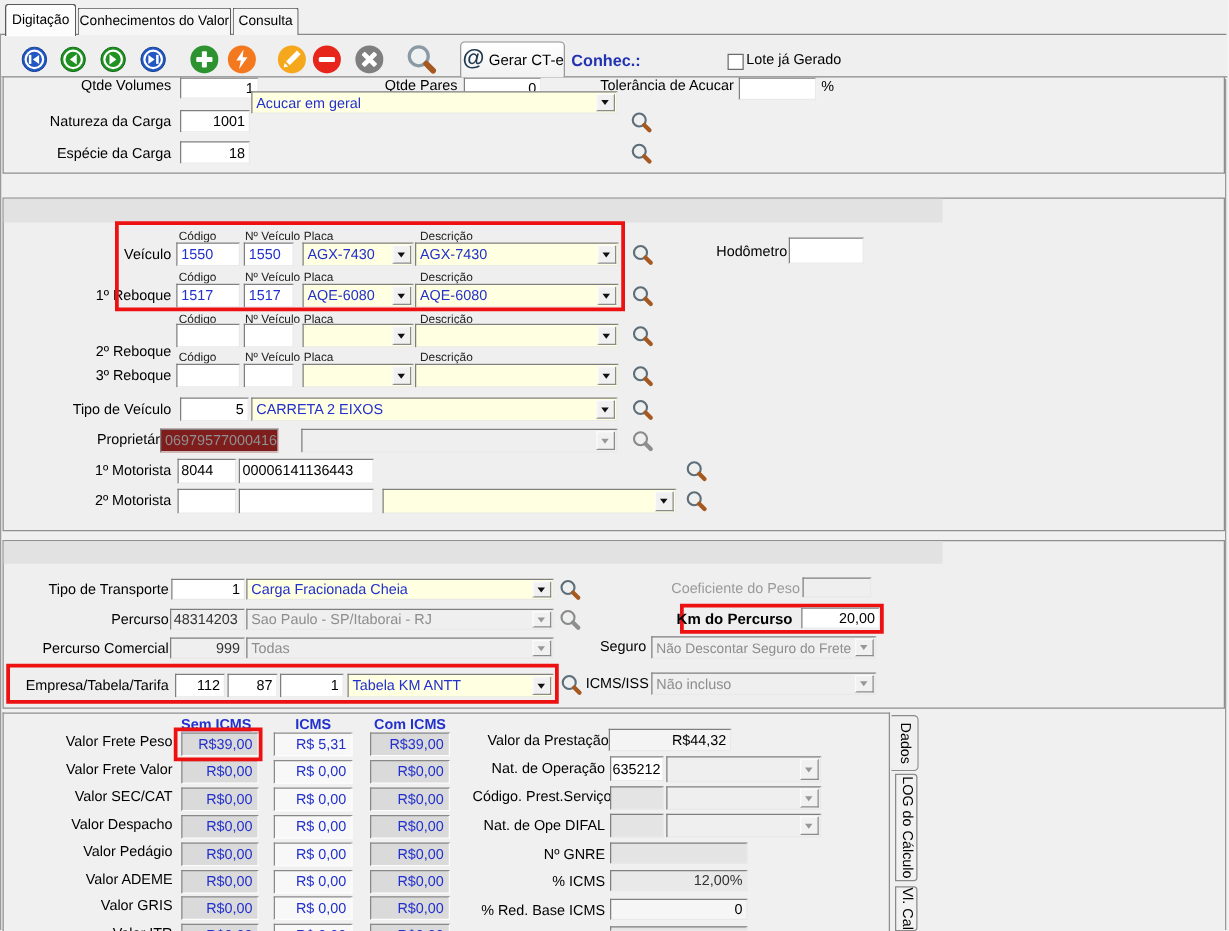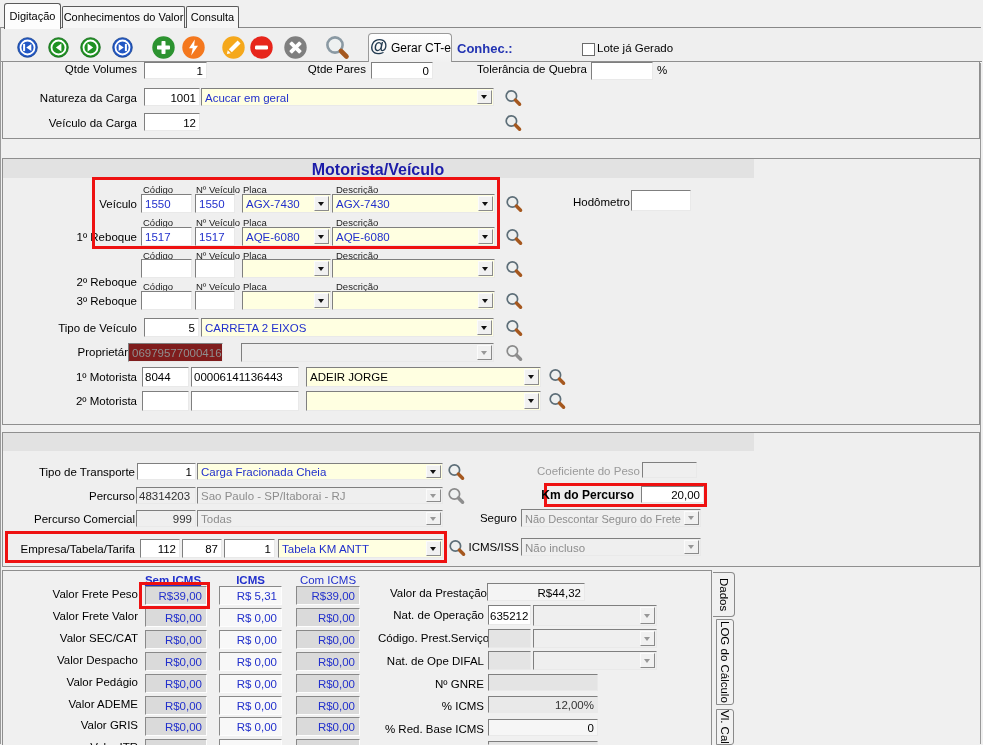--- a/index.html
+++ b/index.html
@@ -98,44 +98,43 @@
 <div class="a" style="left:457px;top:41px;font-size:13px;font-weight:bold;color:#2233b2">Conhec.:</div>
 <div class="a" style="left:582px;top:43px;width:11px;height:11px;background:#fff;border:1px solid #6b6b6b"></div>
 <div class="a" style="left:597px;top:42px;font-size:11.5px">Lote já Gerado</div>
 
 <div class="a" style="left:2px;top:61px;width:978px;height:78px;background:#f0f0f0;border:1px solid #8e8e8e;box-sizing:border-box"></div>
 
 <div class="lbl" style="left:40px;top:63px;width:97px">Qtde Volumes</div>
 <div class="inp num" style="left:144px;top:62px;width:63px;height:17px;line-height:14px">1</div>
 <div class="lbl" style="left:270px;top:63px;width:96px">Qtde Pares</div>
 <div class="inp num" style="left:371px;top:62px;width:62px;height:17px;line-height:14px">0</div>
-<div class="lbl" style="left:450px;top:63px;width:137px">Tolerância de Quebra</div>
+<div class="lbl" style="left:450px;top:63px;width:137px">Tolerância de Acucar</div>
 <div class="inp num" style="left:591px;top:62px;width:62px;height:18px"></div>
 <div class="ll" style="left:657px;top:64px">%</div>
 
 <div class="lbl" style="left:30px;top:92px;width:107px">Natureza da Carga</div>
 <div class="inp num" style="left:144px;top:88px;width:56px;height:18px">1001</div>
-<div class="inp cmb blue" style="left:201px;top:88px;width:293px;height:18px">Acucar em geral<span class="ar">
+<div class="inp cmb blue" style="left:201px;top:73px;width:293px;height:18px">Acucar em geral<span class="ar">
         <i></i>
       </span></div>
 <span class="mag" style="left: 504px; top: 89px; position: absolute;"><svg width="20" height="20" viewBox="0 0 20 20">
         <circle cx="7.4" cy="7" r="5.2" fill="#eef0f0" stroke="#5d6e78" stroke-width="1.7"></circle>
         <line x1="11.4" y1="11" x2="15.6" y2="15.2" stroke="#a5581f" stroke-width="3.4" stroke-linecap="round"></line>
       </svg></span>
 
-<div class="lbl" style="left:30px;top:117px;width:107px">Veículo da Carga</div>
-<div class="inp num" style="left:144px;top:113px;width:56px;height:18px">12</div>
+<div class="lbl" style="left:30px;top:117px;width:107px">Espécie da Carga</div>
+<div class="inp num" style="left:144px;top:113px;width:56px;height:18px">18</div>
 <span class="mag" style="left: 504px; top: 114px; position: absolute;"><svg width="20" height="20" viewBox="0 0 20 20">
         <circle cx="7.4" cy="7" r="5.2" fill="#eef0f0" stroke="#5d6e78" stroke-width="1.7"></circle>
         <line x1="11.4" y1="11" x2="15.6" y2="15.2" stroke="#a5581f" stroke-width="3.4" stroke-linecap="round"></line>
       </svg></span>
 
 <div class="panel" style="left:2px;top:158px;width:978px;height:267px"></div>
 <div class="capband" style="left:3px;top:159px;width:751px;height:19px"></div>
-<div class="cap" style="left:2px;top:161px;width:752px">Motorista/Veículo</div>
 
 <div class="sl" style="left:143px;top:184px">Código</div>
 <div class="sl" style="left:196px;top:184px">Nº Veículo</div>
 <div class="sl" style="left:243px;top:184px">Placa</div>
 <div class="sl" style="left:336px;top:184px">Descrição</div>
 <div class="lbl" style="left:60px;top:198px;width:77px">Veículo</div>
 <div class="inp blue" style="left:141px;top:194px;width:51px;height:19px">1550</div>
 <div class="inp blue" style="left:195px;top:194px;width:40px;height:19px">1550</div>
 <div class="inp cmb blue" style="left:242px;top:194px;width:89px;height:19px">AGX-7430<span class="ar">
         <i></i>
@@ -232,23 +231,20 @@
       </span>
     </div>
 <span class="mag gray" style="left: 505px; top: 344px; position: absolute;"><svg width="20" height="20" viewBox="0 0 20 20">
         <circle cx="7.4" cy="7" r="5.2" fill="#eef0f0" stroke="#8a8a8a" stroke-width="1.7"></circle>
         <line x1="11.4" y1="11" x2="15.6" y2="15.2" stroke="#8e8e8e" stroke-width="3.4" stroke-linecap="round"></line>
       </svg></span>
 
 <div class="lbl" style="left:46px;top:371px;width:91px">1º Motorista</div>
 <div class="inp" style="left:142px;top:367px;width:47px;height:20px;padding:1px 2px">8044</div>
 <div class="inp" style="left:191px;top:367px;width:108px;height:20px;padding:1px 2px">00006141136443</div>
-<div class="inp cmb" style="left:306px;top:367px;width:235px;height:20px">ADEIR JORGE<span class="ar">
-        <i></i>
-      </span></div>
 <span class="mag" style="left: 548px; top: 368px; position: absolute;"><svg width="20" height="20" viewBox="0 0 20 20">
         <circle cx="7.4" cy="7" r="5.2" fill="#eef0f0" stroke="#5d6e78" stroke-width="1.7"></circle>
         <line x1="11.4" y1="11" x2="15.6" y2="15.2" stroke="#a5581f" stroke-width="3.4" stroke-linecap="round"></line>
       </svg></span>
 
 <div class="lbl" style="left:46px;top:395px;width:91px">2º Motorista</div>
 <div class="inp" style="left:142px;top:391px;width:47px;height:20px"></div>
 <div class="inp" style="left:191px;top:391px;width:108px;height:20px"></div>
 <div class="inp cmb" style="left:306px;top:391px;width:235px;height:20px">
       <span class="ar">
@@ -316,21 +312,21 @@
 
 <div class="lbl" style="left:462px;top:541px;width:57px">ICMS/ISS</div>
 <div class="inp dis" style="left:521px;top:538px;width:180px;height:18px">Não incluso<span class="ar gr">
         <i></i>
       </span></div>
 
 <div class="a" style="left:2px;top:570px;width:710px;height:175px;background:#f0f0f0;border:1px solid #8e8e8e;border-bottom:none;box-sizing:border-box"></div>
 <div id="grid">
       <div style="position:absolute;left:141px;top:574px;width:64px;text-align:center;font-weight:bold;color:#2230cc;font-size:11.5px;text-decoration:underline">Sem ICMS</div>
       <div style="position:absolute;left:219px;top:574px;width:63px;text-align:center;font-weight:bold;color:#2230cc;font-size:11.5px">ICMS</div>
-      <div style="position:absolute;left:296px;top:574px;width:64px;text-align:center;font-weight:normal;color:#2230cc;font-size:11.5px">Com ICMS</div>
+      <div style="position:absolute;left:296px;top:574px;width:64px;text-align:center;font-weight:bold;color:#2230cc;font-size:11.5px">Com ICMS</div>
       <div class="lbl" style="left:20px;top:588px;width:118px">Valor Frete Peso</div>
       <div class="cellg" style="left:145px;top:586px;width:62px;height:19px">R$39,00</div>
       <div class="cellw" style="left:219px;top:586px;width:63px;height:19px">R$ 5,31</div>
       <div class="cellg" style="left:296px;top:586px;width:64px;height:19px">R$39,00</div>
       <div class="lbl" style="left:20px;top:610px;width:118px">Valor Frete Valor</div>
       <div class="cellg" style="left:145px;top:608px;width:62px;height:19px">R$0,00</div>
       <div class="cellw" style="left:219px;top:608px;width:63px;height:19px">R$ 0,00</div>
       <div class="cellg" style="left:296px;top:608px;width:64px;height:19px">R$0,00</div>
       <div class="lbl" style="left:20px;top:632px;width:118px">Valor SEC/CAT</div>
       <div class="cellg" style="left:145px;top:630px;width:62px;height:19px">R$0,00</div>

